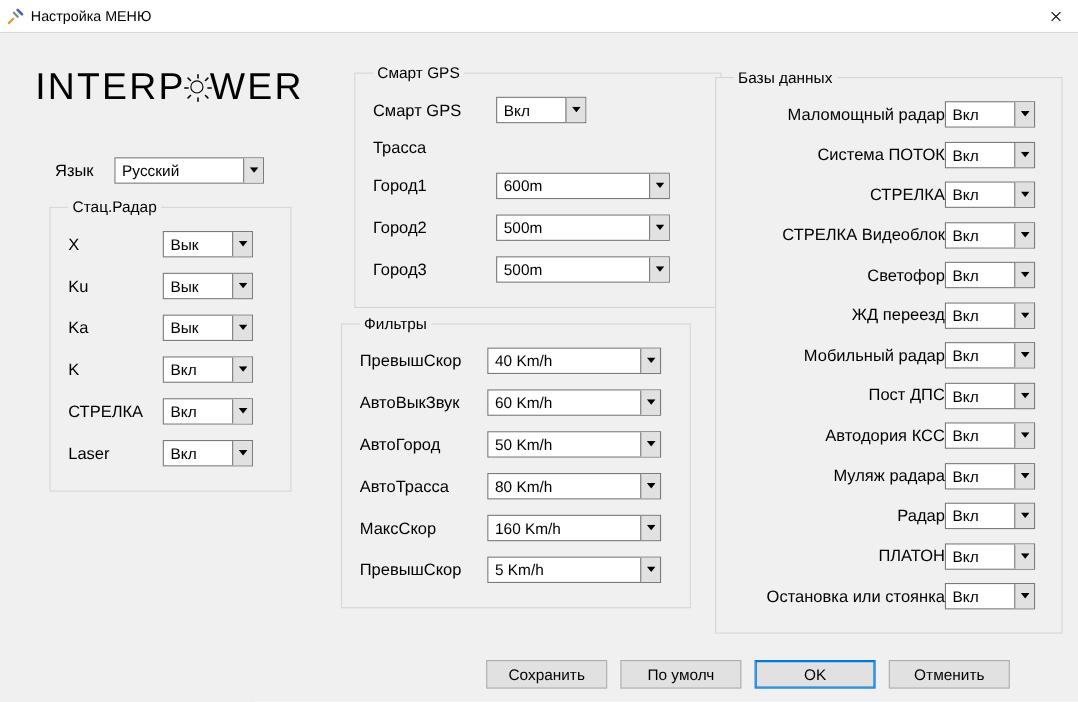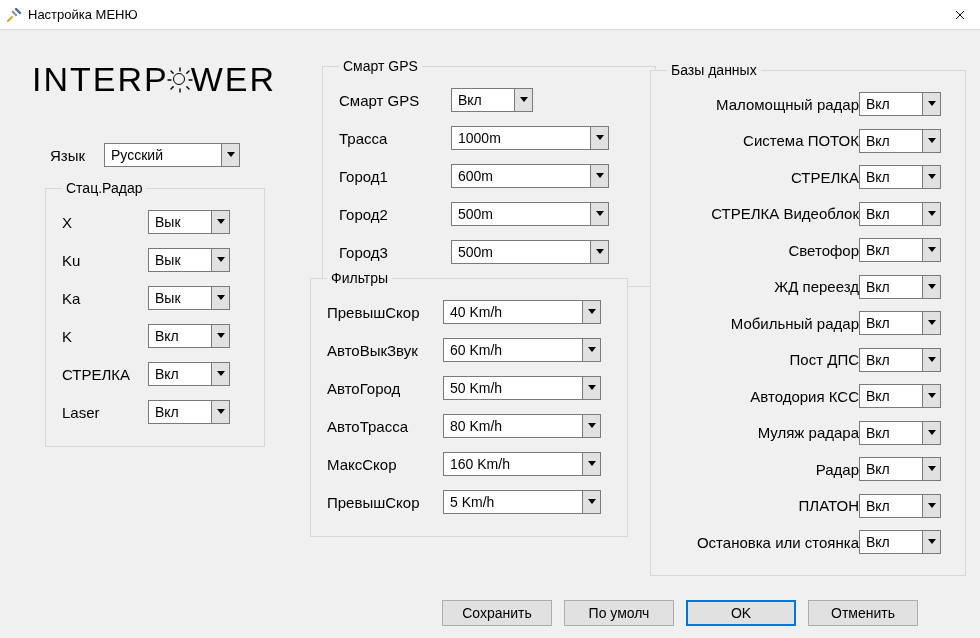--- a/index.html
+++ b/index.html
@@ -113,21 +113,21 @@
 
   #grp-radar { left: 45px; top: 150px; width: 220px; }
   #grp-radar .row .lbl { width: 86px; }
   #grp-radar .row .combo { width: 82px; }
 
   #grp-gps { left: 310px; top: 28px; width: 334px; margin-left: 12px; }
   #grp-gps .row .lbl { width: 112px; }
   #grp-gps .row .combo.narrow { width: 82px; }
   #grp-gps .row .combo.wide { width: 158px; }
 
-  #grp-filters { left: 310px; top: 240px; width: 318px; }
+  #grp-filters { left: 310px; top: 256px; width: 318px; }
   #grp-filters .row .lbl { width: 116px; }
   #grp-filters .row .combo { width: 158px; }
 
   #grp-db { left: 650px; top: 32px; width: 316px; }
   #grp-db .row { margin-bottom: 12.5px; }
   #grp-db .row .lbl { width: 192px; text-align: right; }
   #grp-db .row .combo { width: 82px; }
 
   .buttons {
     position: absolute;
@@ -280,28 +280,20 @@
           <span class="val">Вкл</span>
           <span class="dd">
             <svg width="8" height="6">
               <path d="M0 0 L4 5 L8 0 Z" fill="#000"></path>
             </svg>
           </span>
         </div>
       </div>
       <div class="row">
         <label class="lbl">Трасса</label>
-        <div class="combo wide">
-          <span class="val">1000m</span>
-          <span class="dd">
-            <svg width="8" height="6">
-              <path d="M0 0 L4 5 L8 0 Z" fill="#000"></path>
-            </svg>
-          </span>
-        </div>
       </div>
       <div class="row">
         <label class="lbl">Город1</label>
         <div class="combo wide">
           <span class="val">600m</span>
           <span class="dd">
             <svg width="8" height="6">
               <path d="M0 0 L4 5 L8 0 Z" fill="#000"></path>
             </svg>
           </span>

